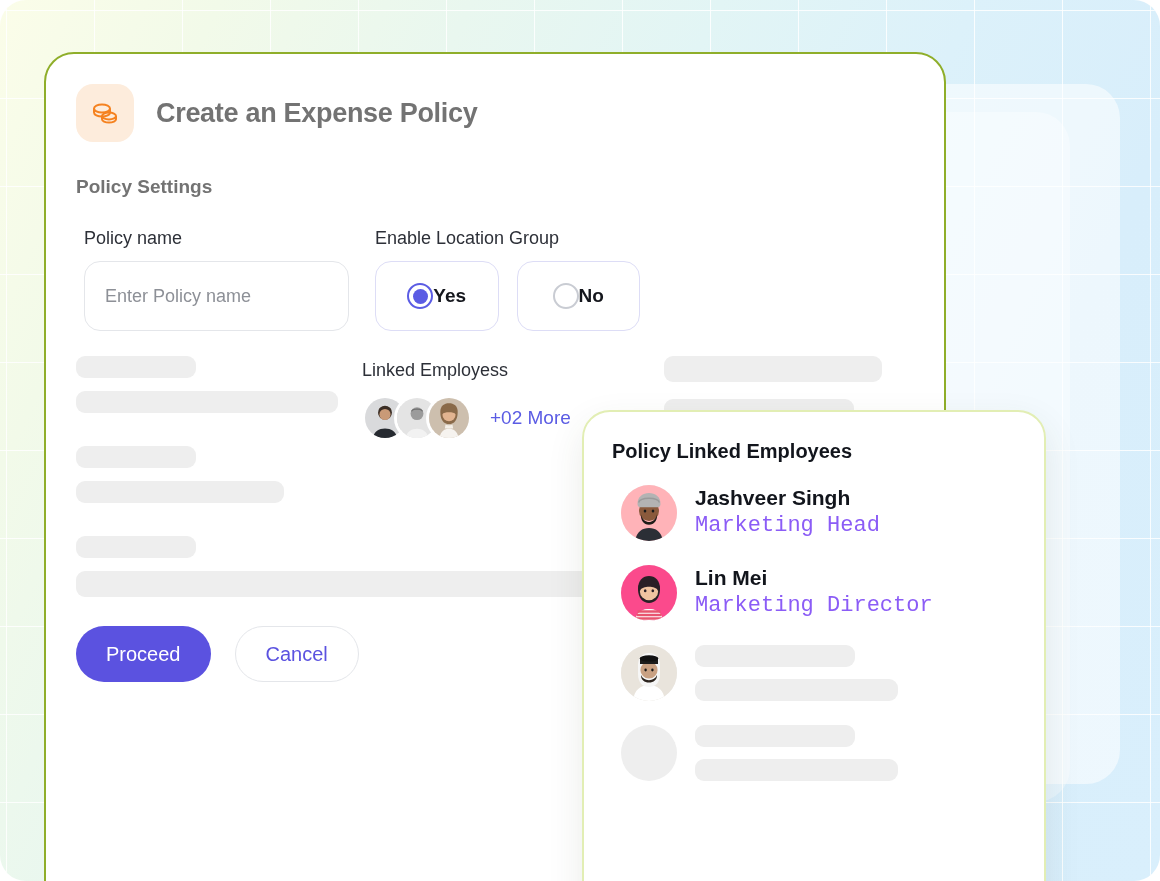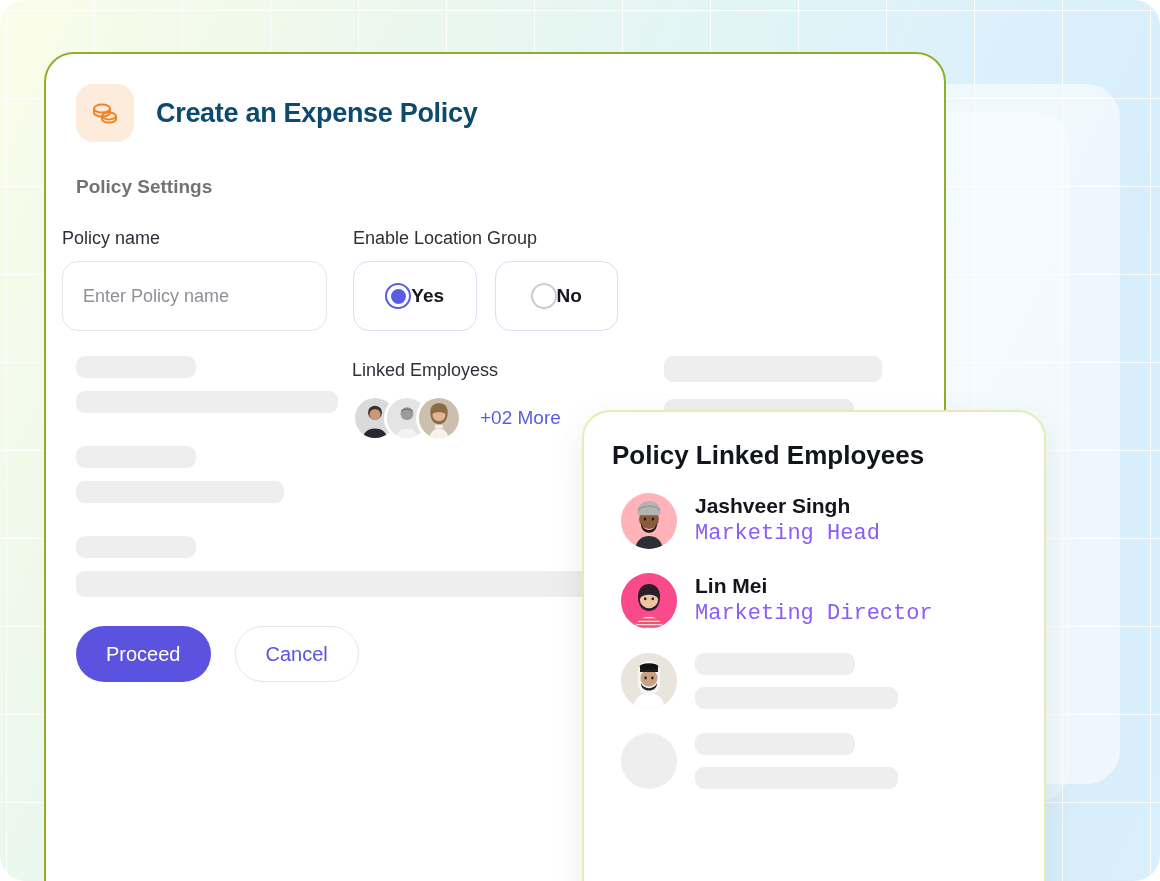--- a/index.html
+++ b/index.html
@@ -93,35 +93,35 @@
     background: #fdecdc;
     display: flex;
     align-items: center;
     justify-content: center;
     flex: none;
   }
 
   .card-title {
     font-size: 27px;
     font-weight: bold;
-    color: #0c4a6e;
+    color: #737373;
     letter-spacing: -0.3px;
     text-align: right;
   }
 
   .section-title {
     margin: 34px 0 0 30px;
     font-size: 19px;
     font-weight: bold;
     color: #737373;
   }
 
   .form-row {
     display: flex;
-    margin: 30px 0 0 16px;
+    margin: 30px 0 0 38px;
     gap: 26px;
   }
 
   .field { width: 265px; }
   .field-wide { width: 265px; }
 
   .field-label {
     font-size: 18px;
     color: #2d3038;
     margin-bottom: 12px;
@@ -202,21 +202,21 @@
     left: 618px;
     top: 302px;
     width: 230px;
   }
   .sk-r1 { width: 218px; height: 26px; margin-bottom: 17px; }
   .sk-r2 { width: 190px; height: 26px; }
 
   
   .linked-block {
     position: absolute;
-    left: 306px;
+    left: 316px;
     top: 306px;
   }
   .linked-label {
     font-size: 18px;
     color: #2d3038;
     margin-bottom: 14px;
   }
   .avatar-row {
     display: flex;
     align-items: center;
@@ -278,21 +278,21 @@
     height: 520px;
     background: #ffffff;
     border: 2px solid #e2eeb4;
     border-radius: 28px;
     box-shadow: 0 14px 36px rgba(60,70,40,0.10);
     overflow: hidden;
   }
 
   .popup-title {
     margin: 28px 0 0 28px;
-    font-size: 26px;
+    font-size: 20px;
     font-weight: bold;
     color: #12151c;
   }
 
   .emp-list { margin-top: 22px; }
 
   .emp-row {
     display: flex;
     align-items: center;
     gap: 18px;

